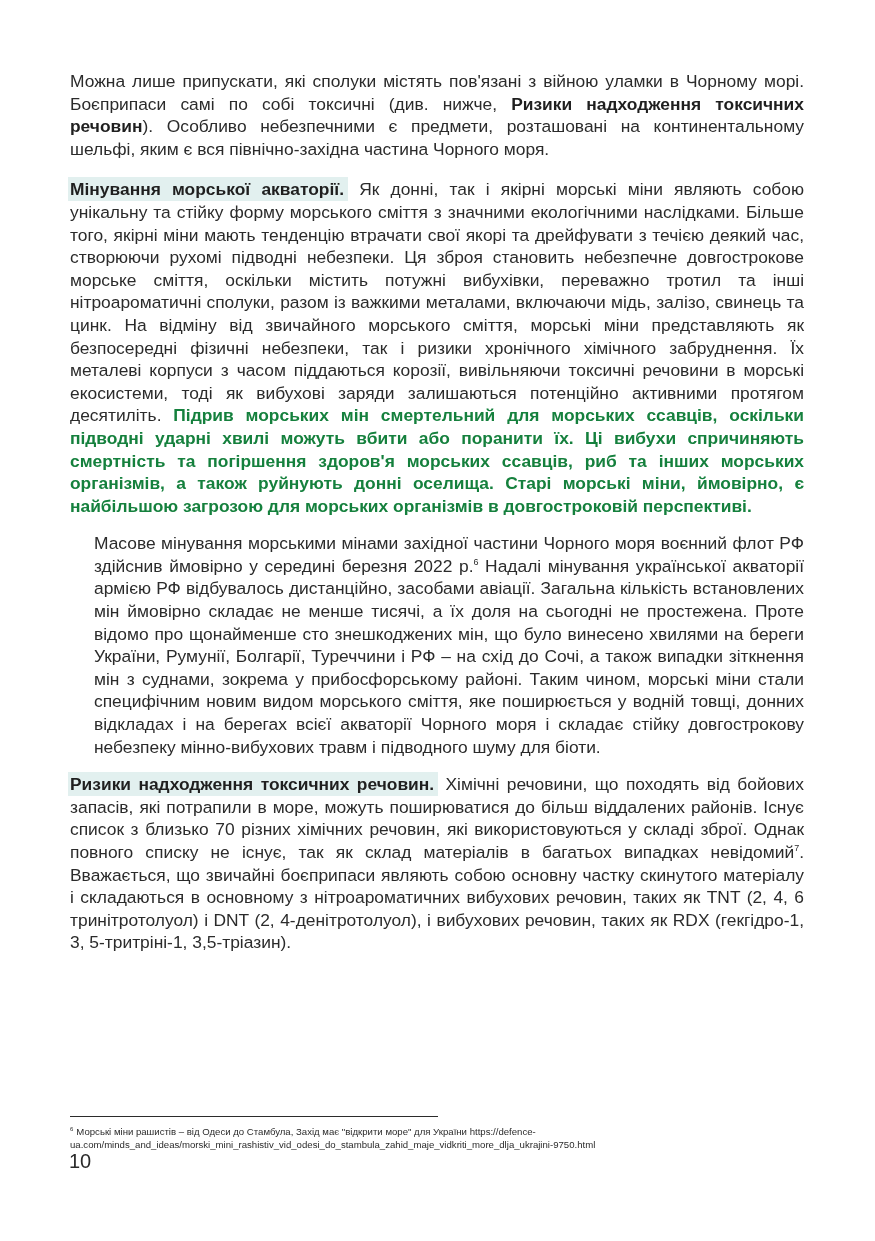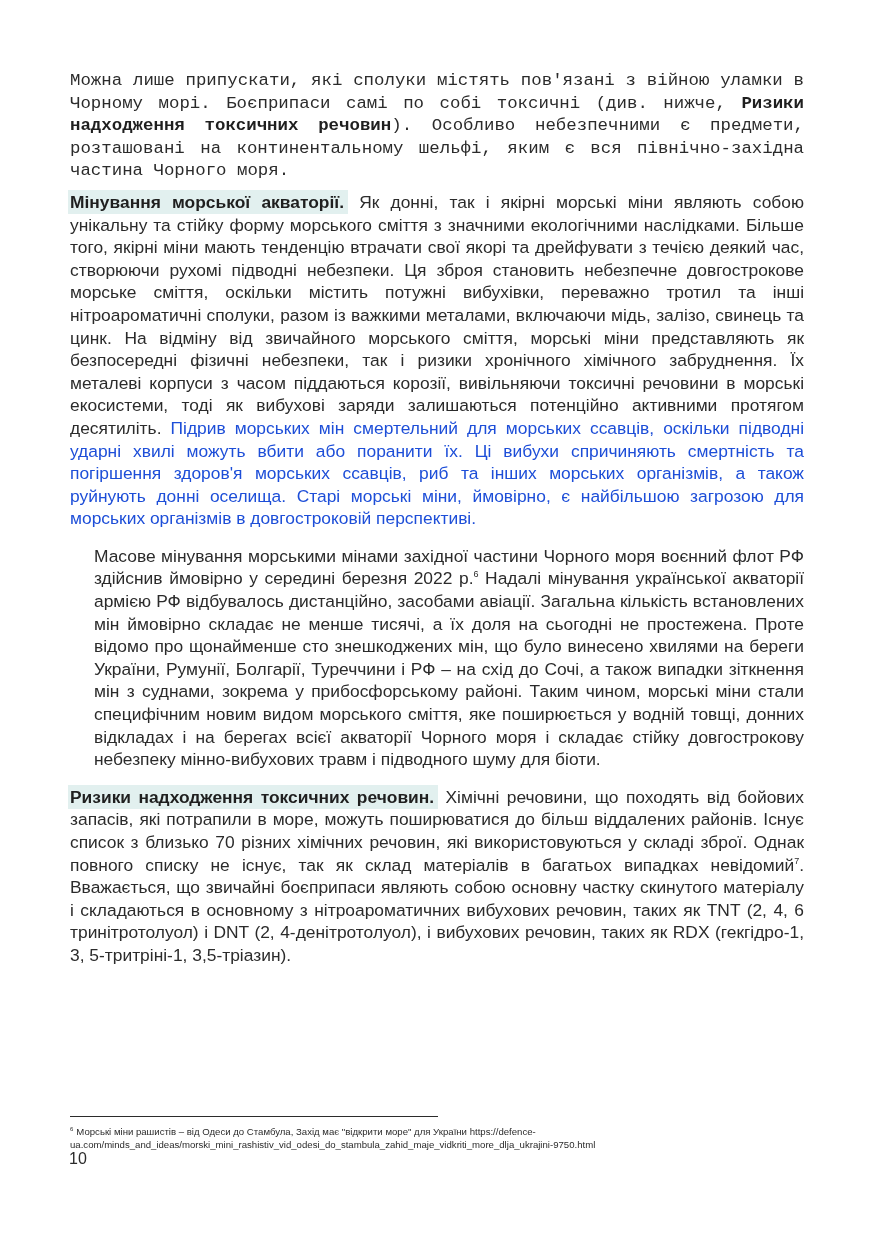--- a/index.html
+++ b/index.html
@@ -3,43 +3,43 @@
 <meta charset="utf-8">
 <style>
   html, body { margin: 0; padding: 0; background: #ffffff; }
   body { width: 875px; height: 1241px; position: relative; overflow: hidden; }
   .page {
     position: absolute; left: 70px; top: 70px; width: 734px;
     font-family: "Liberation Sans", sans-serif;
     font-size: 17.4px; line-height: 22.6px; color: #2b2b2b;
   }
   p { margin: 0; text-align: justify; }
-  .p1 { margin-bottom: 8px; font-family: Liberation Mono, monospace; }
+  .p1 { margin-bottom: 18px; }
   .p2 { margin-bottom: 15px; }
   .p3 { margin-bottom: 15px; margin-left: 24px; }
   .p4 { }
   .bold { font-weight: bold; color: #1f1f1f; }
   .hl {
     background: #e2f0ef; font-weight: bold; color: #1f1f1f;
     padding: 2px 4px 2px 8px; margin-left: -2px; padding-left: 2px;
   }
-  .blue { color: #1d4ed8; font-weight: normal; }
+  .blue { color: #15803d; font-weight: bold; }
   sup { font-size: 9px; line-height: 0; vertical-align: super; }
   .footrule {
     position: absolute; left: 70px; top: 1116px; width: 368px; height: 0;
     border-top: 1.5px solid #2b2b2b;
   }
   .footnote {
     position: absolute; left: 70px; top: 1125px; width: 740px;
     font-family: "Liberation Sans", sans-serif; font-size: 9.6px; line-height: 13px; color: #2b2b2b;
   }
   .footnote sup { font-size: 6px; margin-right: 3px; }
   .pagenum {
     position: absolute; left: 69px; top: 1150px;
-    font-family: "Liberation Sans", sans-serif; font-size: 16px; color: #2b2b2b;
+    font-family: "Liberation Sans", sans-serif; font-size: 20px; color: #2b2b2b;
   }
 </style>
 </head>
 <body>
 
 <div class="page">
   <p class="p1"><span>Можна лише припускати, які сполуки містять пов'язані з війною уламки в Чорному морі. Боєприпаси самі по собі токсичні (див. нижче, </span><span class="bold">Ризики надходження токсичних речовин</span><span>). Особливо небезпечними є предмети, розташовані на континентальному шельфі, яким є вся північно-західна частина Чорного моря.</span></p>
 
   <p class="p2"><span class="hl">Мінування морської акваторії.</span><span> Як донні, так і якірні морські міни являють собою унікальну та стійку форму морського сміття з значними екологічними наслідками. Більше того, якірні міни мають тенденцію втрачати свої якорі та дрейфувати з течією деякий час, створюючи рухомі підводні небезпеки. Ця зброя становить небезпечне довгострокове морське сміття, оскільки містить потужні вибухівки, переважно тротил та інші нітроароматичні сполуки, разом із важкими металами, включаючи мідь, залізо, свинець та цинк. На відміну від звичайного морського сміття, морські міни представляють як безпосередні фізичні небезпеки, так і ризики хронічного хімічного забруднення. Їх металеві корпуси з часом піддаються корозії, вивільняючи токсичні речовини в морські екосистеми, тоді як вибухові заряди залишаються потенційно активними протягом десятиліть. </span><span class="blue">Підрив морських мін смертельний для морських ссавців, оскільки підводні ударні хвилі можуть вбити або поранити їх. Ці вибухи спричиняють смертність та погіршення здоров'я морських ссавців, риб та інших морських організмів, а також руйнують донні оселища. Старі морські міни, ймовірно, є найбільшою загрозою для морських організмів в довгостроковій перспективі.</span></p>
 

